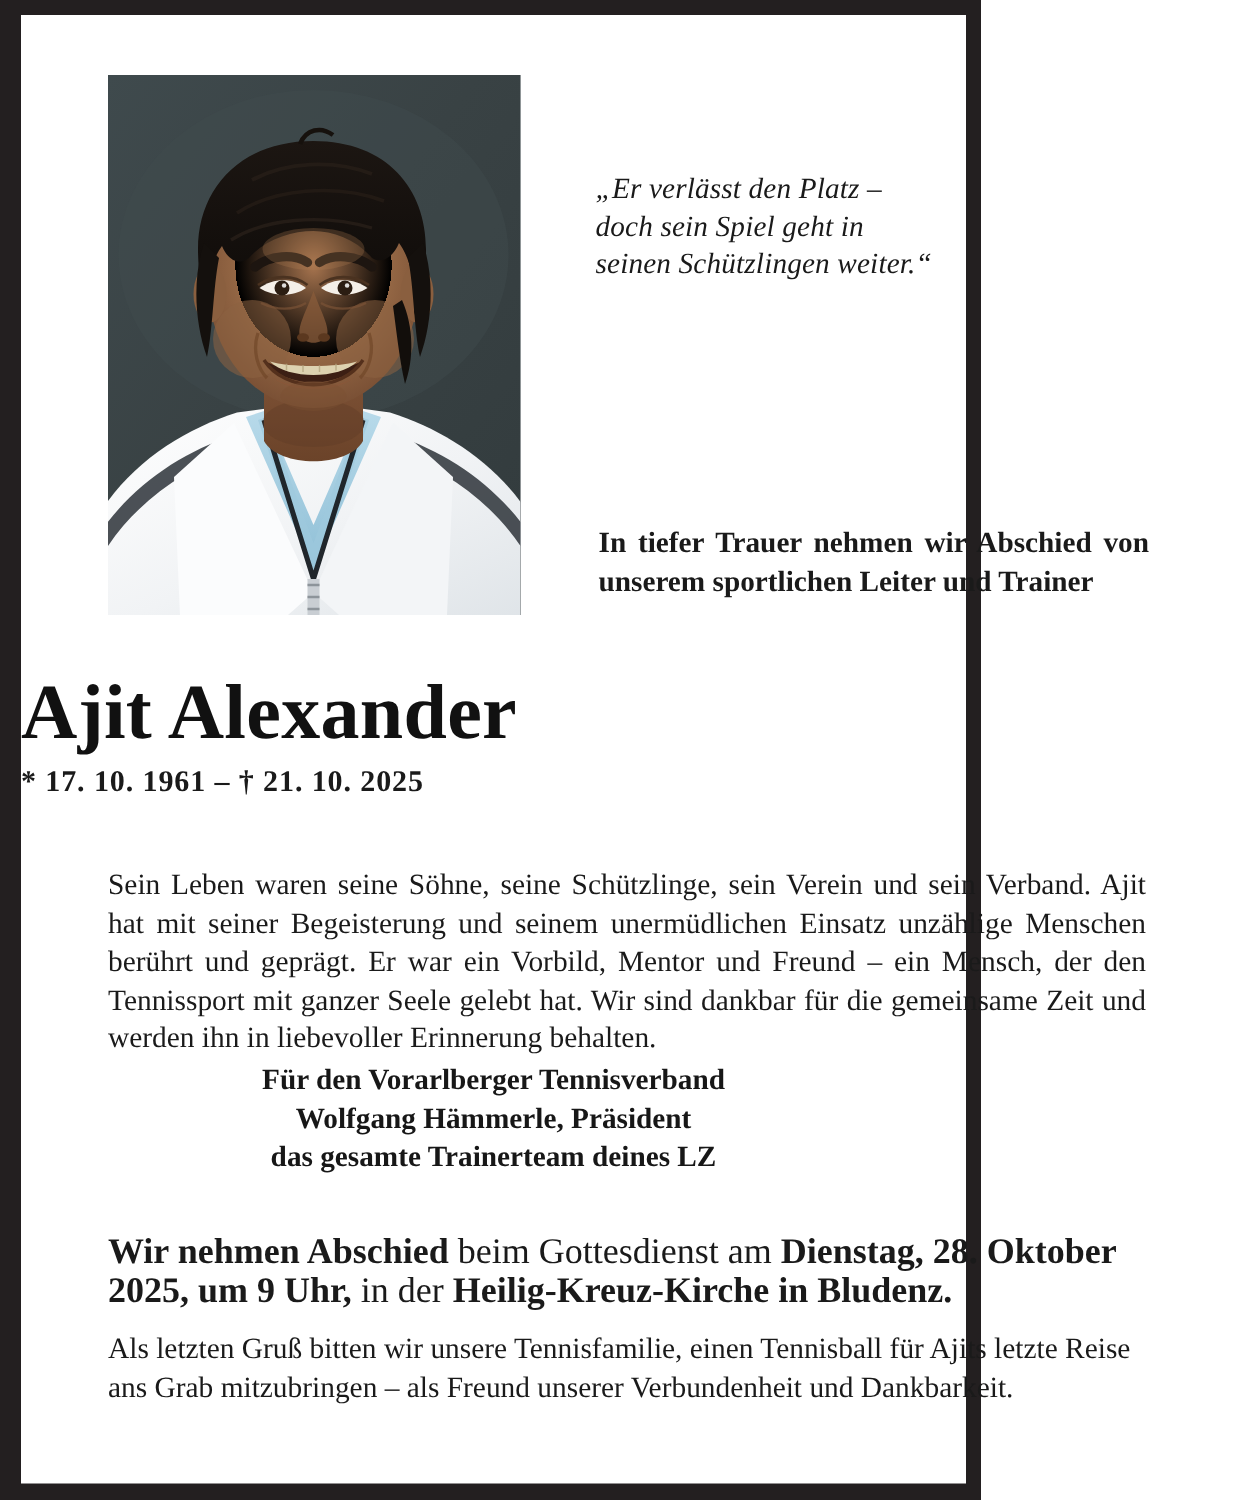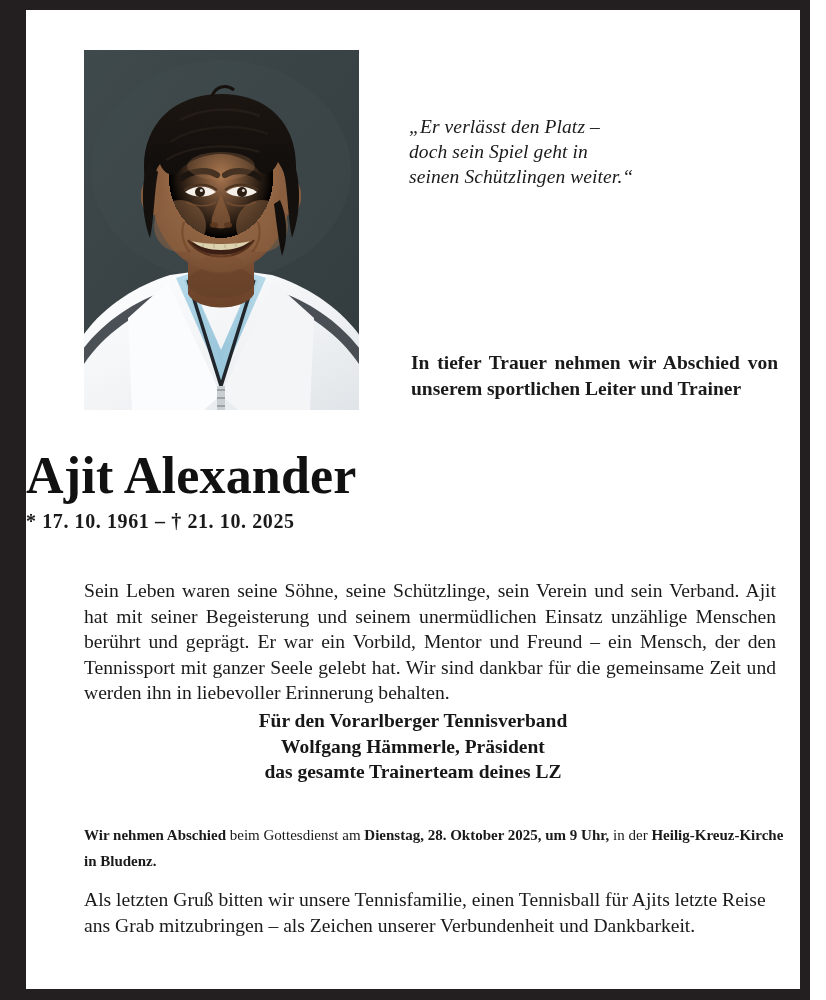--- a/index.html
+++ b/index.html
@@ -12,24 +12,24 @@
     height: 1000px;
     overflow: hidden;
     font-family: "Liberation Serif", "DejaVu Serif", serif;
     color: #1a1a1a;
   }
 
   
   .notice {
     position: relative;
     box-sizing: border-box;
-    width: 810px;
+    width: 654px;
     height: 1000px;
     background: #231f20;
-    padding: 10px 10px 11px 26px;
+    padding: 10px 10px 11px 14px;
   }
   .notice-inner {
     position: relative;
     box-sizing: border-box;
     width: 100%;
     height: 100%;
     background: #ffffff;
   }
 
   
@@ -125,21 +125,21 @@
     color: #171717;
   }
   .signature .sig-line { white-space: nowrap; }
 
   
   .service {
     position: absolute;
     left: 58px;
     top: 812px;
     width: 700px;
-    font-size: 15px;
+    font-size: 24px;
     line-height: 26px;
     color: #1a1a1a;
   }
   .service b { font-weight: 700; }
 
   
   .closing {
     position: absolute;
     left: 58px;
     top: 877px;
@@ -288,16 +288,16 @@
     <div class="body-text">Sein Leben waren seine Söhne, seine Schützlinge, sein Verein und sein Verband. Ajit hat mit seiner Begeisterung und seinem unermüdlichen Einsatz unzählige Menschen berührt und geprägt. Er war ein Vorbild, Mentor und Freund – ein Mensch, der den Tennissport mit ganzer Seele gelebt hat. Wir sind dankbar für die gemeinsame Zeit und werden ihn in liebevoller Erinnerung behalten.</div>
 
     <div class="signature">
       <div class="sig-line">Für den Vorarlberger Tennisverband</div>
       <div class="sig-line">Wolfgang Hämmerle, Präsident</div>
       <div class="sig-line">das gesamte Trainerteam deines LZ</div>
     </div>
 
     <div class="service"><b>Wir nehmen Abschied</b><span> beim Gottesdienst am </span><b>Dienstag, 28. Oktober 2025, um 9 Uhr,</b><span> in der </span><b>Heilig-Kreuz-Kirche in Bludenz.</b></div>
 
-    <div class="closing">Als letzten Gruß bitten wir unsere Tennisfamilie, einen Tennisball für Ajits letzte Reise ans Grab mitzubringen – als Zeichen unserer Verbundenheit und Dankbarkeit.</div>
+    <div class="closing">Als letzten Gruß bitten wir unsere Tennisfamilie, einen Tennisball für Ajits letzte Reise ans Grab mitzubringen – als Freund unserer Verbundenheit und Dankbarkeit.</div>
 
   </div>
 </div>
 
 </body></html>

